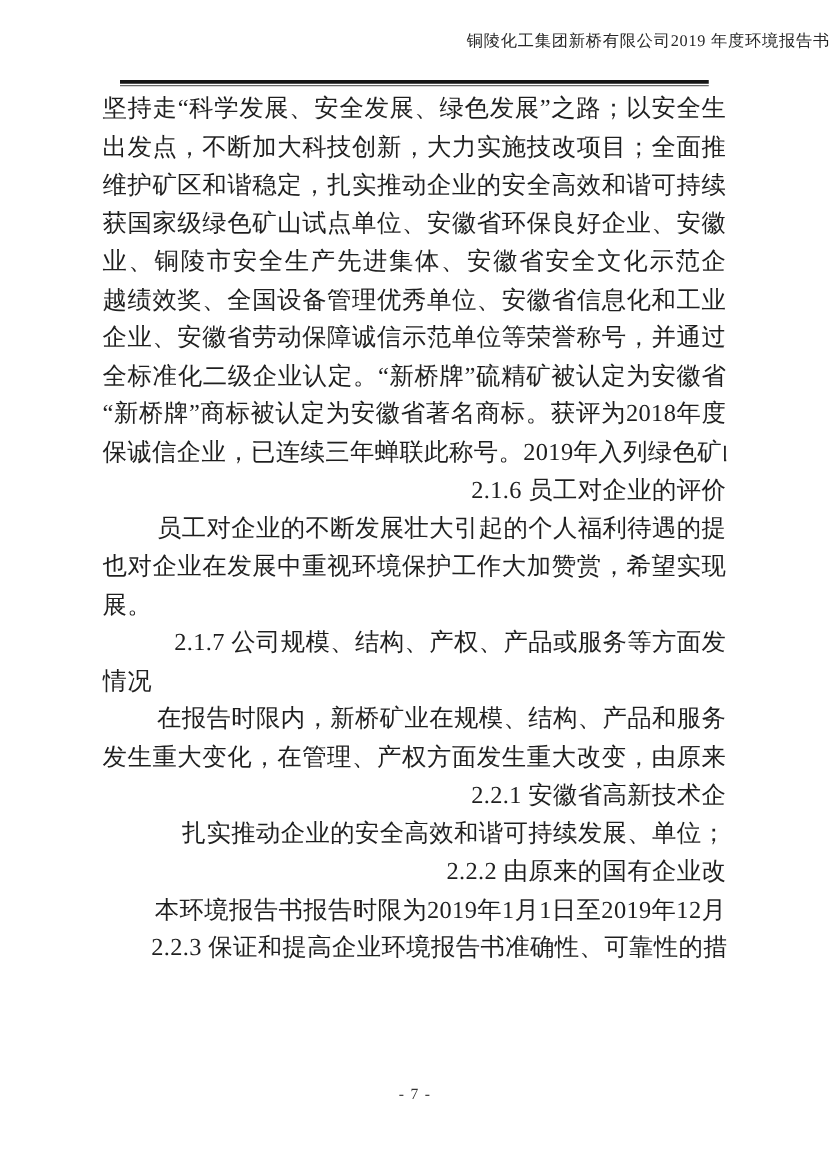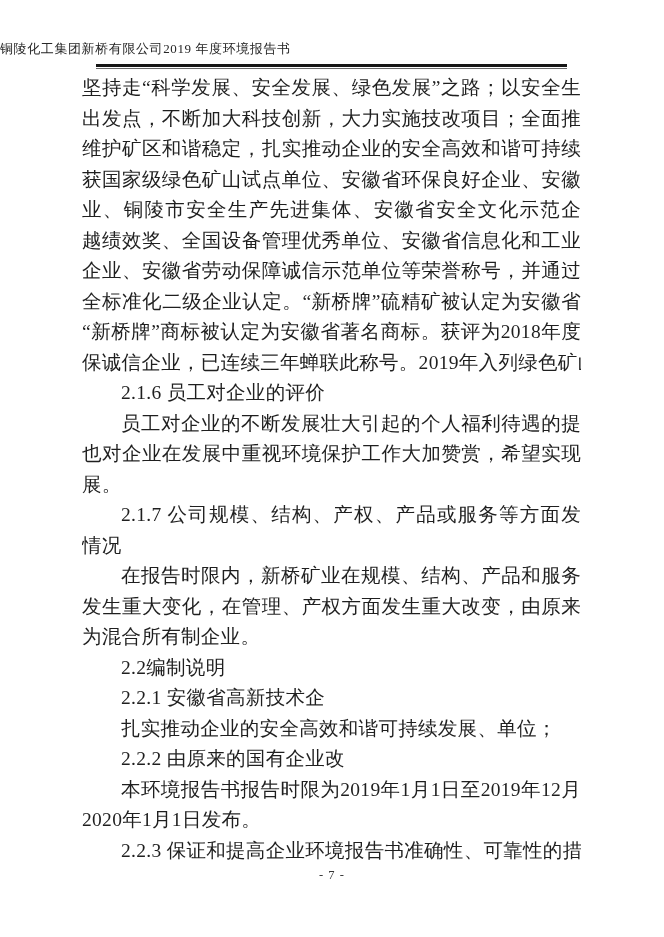--- a/index.html
+++ b/index.html
@@ -9,24 +9,24 @@
     width: 664px;
     height: 937px;
     margin: 0 auto;
     background: #ffffff;
     font-family: "Liberation Serif", "DejaVu Serif", serif;
     color: #1f1f1f;
     overflow: hidden;
   }
   .header-title {
     position: absolute;
-    top: 40px;
+    top: 24px;
     left: 0;
     width: 100%;
-    text-align: left;
+    text-align: right;
     font-size: 13px;
     letter-spacing: 0.6px;
     color: #262626;
     white-space: nowrap;
   }
   .header-rule {
     position: absolute;
     top: 64px;
     left: 96px;
     width: 471px;
@@ -46,21 +46,21 @@
     letter-spacing: 0.3px;
     white-space: nowrap;
     text-align: left;
     overflow: hidden;
   }
   .line.fill {
     white-space: normal;
     text-align: justify;
     text-align-last: justify;
   }
-  .line.indent { text-indent: 2em; }
+  .line.indent { text-indent: 2em; text-align: right; }
   .footer {
     position: absolute;
     top: 868px;
     left: 0;
     width: 100%;
     text-align: center;
     font-size: 12.5px;
     letter-spacing: 1px;
     color: #333333;
   }
@@ -89,27 +89,24 @@
       <div class="line fill">“新桥牌”商标被认定为安徽省著名商标。获评为2018年度安徽省环</div>
       <div class="line">保诚信企业，已连续三年蝉联此称号。2019年入列绿色矿山国家库。</div>
       <div class="line indent">2.1.6 员工对企业的评价</div>
       <div class="line indent fill">员工对企业的不断发展壮大引起的个人福利待遇的提高深有感触，</div>
       <div class="line fill">也对企业在发展中重视环境保护工作大加赞赏，希望实现人企和谐发</div>
       <div class="line">展。</div>
       <div class="line indent fill">2.1.7 公司规模、结构、产权、产品或服务等方面发生重大变化的</div>
       <div class="line">情况</div>
       <div class="line indent fill">在报告时限内，新桥矿业在规模、结构、产品和服务等方面均没有</div>
       <div class="line fill">发生重大变化，在管理、产权方面发生重大改变，由原来的国有企业改</div>
-      <div class="line">为混合所有制企业。</div>
-      <div class="line indent">2.2编制说明</div>
       <div class="line indent">2.2.1 安徽省高新技术企</div>
       <div class="line indent">扎实推动企业的安全高效和谐可持续发展、单位；</div>
       <div class="line indent">2.2.2 由原来的国有企业改</div>
       <div class="line indent fill">本环境报告书报告时限为2019年1月1日至2019年12月31日，于</div>
-      <div class="line">2020年1月1日发布。</div>
       <div class="line indent">2.2.3 保证和提高企业环境报告书准确性、可靠性的措施及承诺</div>
     </div>
 
   <div class="footer">
     <span>- 7 -</span>
   </div>
 
 </div>
 
 </body></html>

